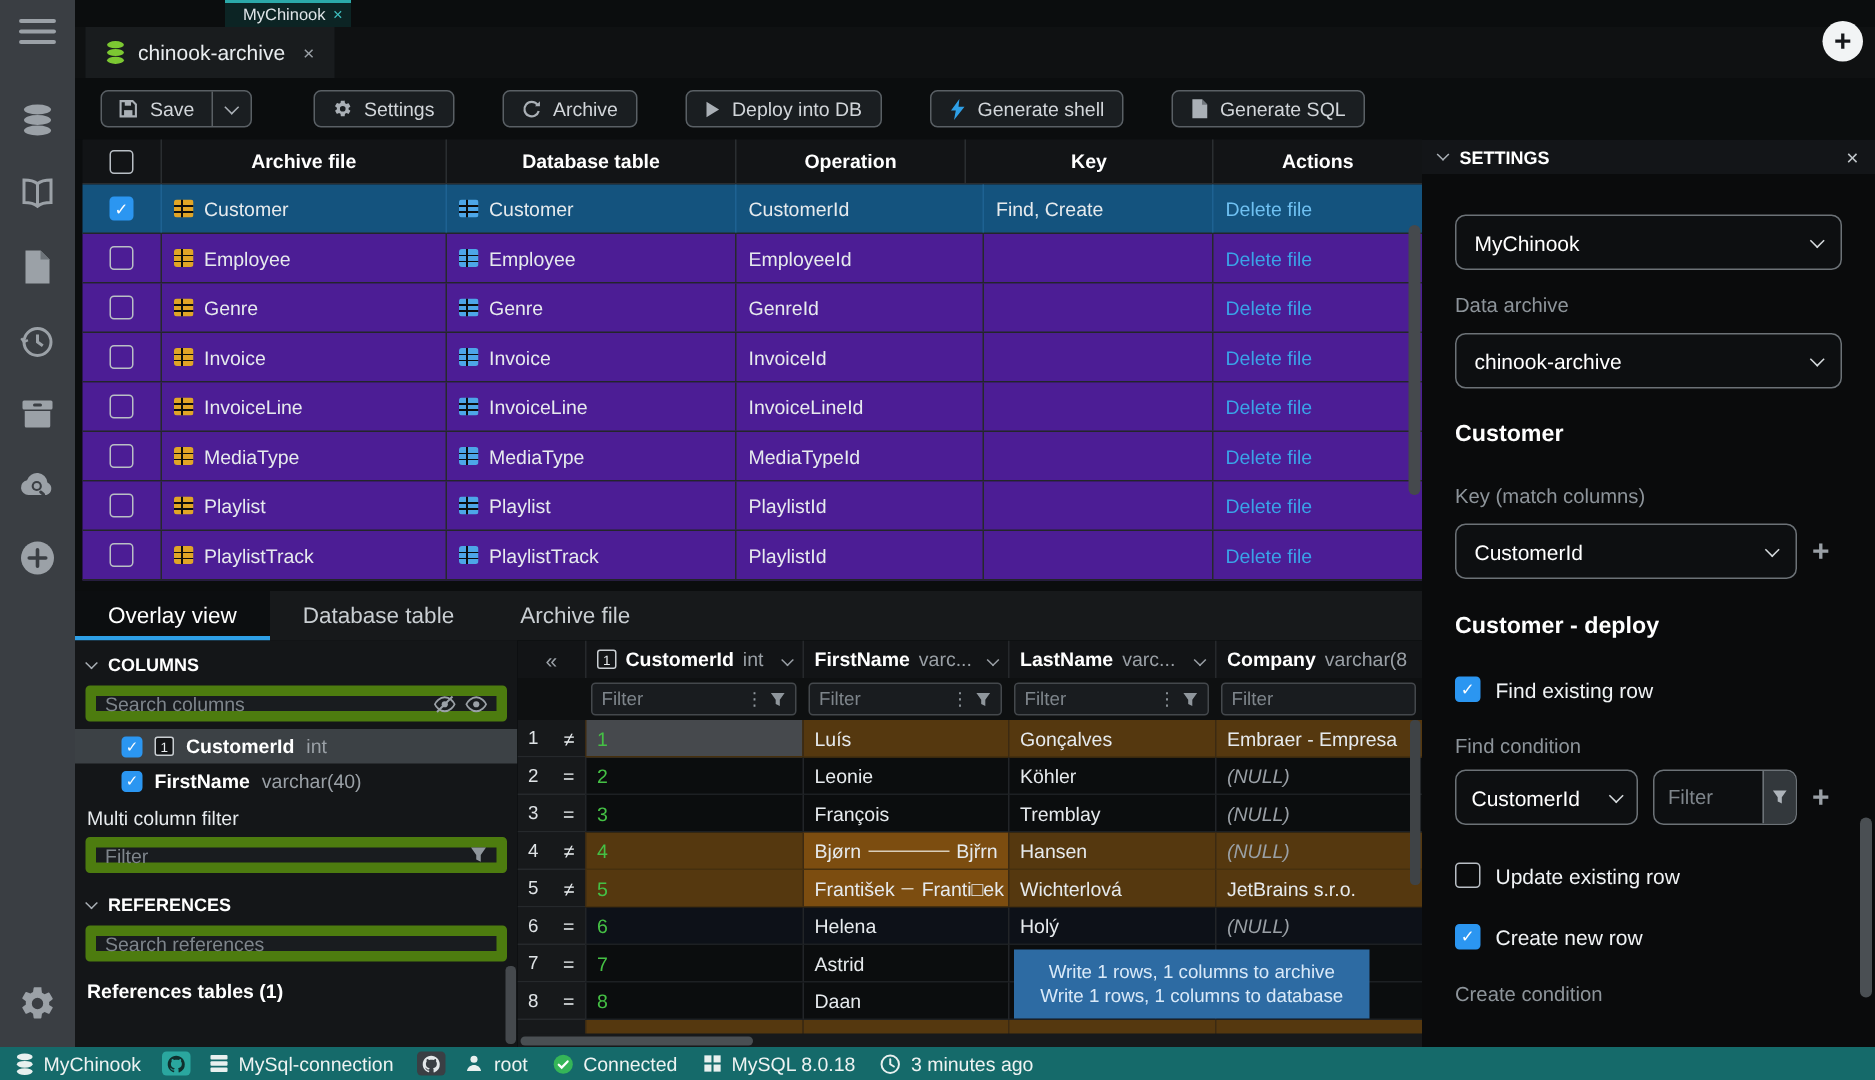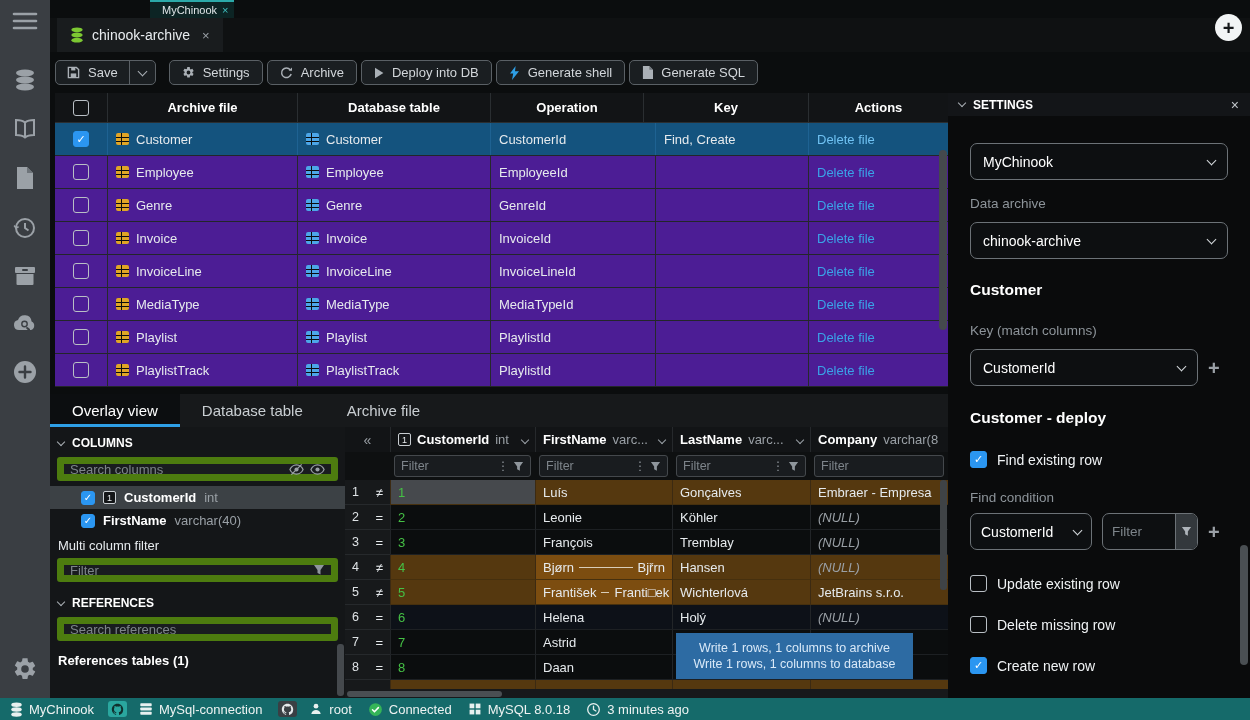--- a/index.html
+++ b/index.html
@@ -16,21 +16,21 @@
   
   .topbar{position:absolute;left:50px;top:0;right:0;height:18px;background:#0b0d0e}
   .app-tab{position:absolute;left:100px;top:0;height:18px;width:84px;background:#0c2424;border-top:2px solid #2ba9a9;display:flex;align-items:center;gap:5px;padding:0 7px;font-size:11px;color:#dfe5e8}
   .app-tab .x{margin-left:auto;color:#3fc1c1;font-size:11px}
   .filetab-row{position:absolute;left:50px;top:18px;right:0;height:34px;background:#0f1112}
   .file-tab{position:absolute;left:7px;top:0;height:34px;background:#191c1e;display:flex;align-items:center;gap:8px;padding:0 13px;font-size:14px;color:#e8ecef}
   .file-tab .x{color:#9aa0a6;font-size:13px;margin-left:4px}
   .add-button{position:absolute;right:8px;top:-4px;width:27px;height:27px;border-radius:50%;background:#f2f4f5;color:#15171a;display:flex;align-items:center;justify-content:center;font-size:20px;font-weight:bold;line-height:1}
 
   
-  .toolbar{position:absolute;left:50px;top:52px;right:0;height:41px;background:#0b0d0e;display:flex;align-items:center;gap:4px;padding-left:5px}
+  .toolbar{position:absolute;left:50px;top:52px;right:0;height:41px;background:#0b0d0e;display:flex;align-items:center;gap:32px;padding-left:17px}
   .tbtn{display:flex;align-items:center;gap:8px;height:25px;padding:0 12px;border:1px solid #5a6065;border-radius:5px;background:#1a1e21;color:#d2d6da;font-size:13px;white-space:nowrap}
   .tbtn-split{display:flex;align-items:stretch;height:25px;border:1px solid #5a6065;border-radius:5px;background:#1a1e21;margin-right:9px}
   .tbtn-split .main{display:flex;align-items:center;gap:8px;padding:0 11px;border-right:1px solid #5a6065;color:#d2d6da}
   .tbtn-split .drop{display:flex;align-items:center;justify-content:center;width:25px}
   .chev{width:7px;height:7px;border-right:1.6px solid #aab0b6;border-bottom:1.6px solid #aab0b6;transform:rotate(45deg);margin-top:-3px}
 
   
   .mapping{position:absolute;left:55px;top:93px;width:893px;background:#0b0d0e}
   .mhead{display:flex;height:30px;background:#121416;border-bottom:1px solid #2a2e31;font-weight:bold;color:#fff;align-items:center}
   .mhead .hc{height:100%;display:flex;align-items:center;justify-content:center;border-left:1px solid #2a2e31}
@@ -711,24 +711,20 @@
             </svg>
           </span>
       </div>
       <span class="plus">+</span>
     </div>
     <div class="chk-row" style="margin-top:25px">
       <span class="cbx"></span>
       <span>Update existing row</span>
     </div>
     <div class="chk-row" style="margin-top:24px">
-      <span class="cbx"></span>
-      <span>Delete missing row</span>
-    </div>
-    <div class="chk-row" style="margin-top:24px">
       <span class="cbx checked">✓</span>
       <span>Create new row</span>
     </div>
     <div class="lbl" style="margin-top:22px">Create condition</div>
 
   </div>
   <div class="set-vscroll"></div>
 </div>
 
 <div class="statusbar">

